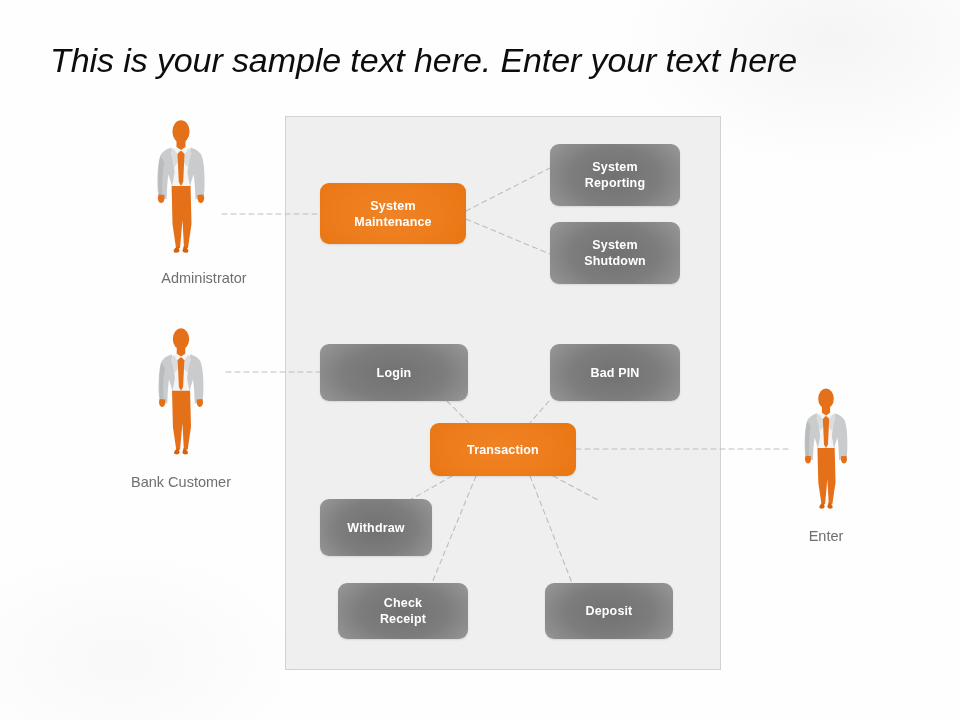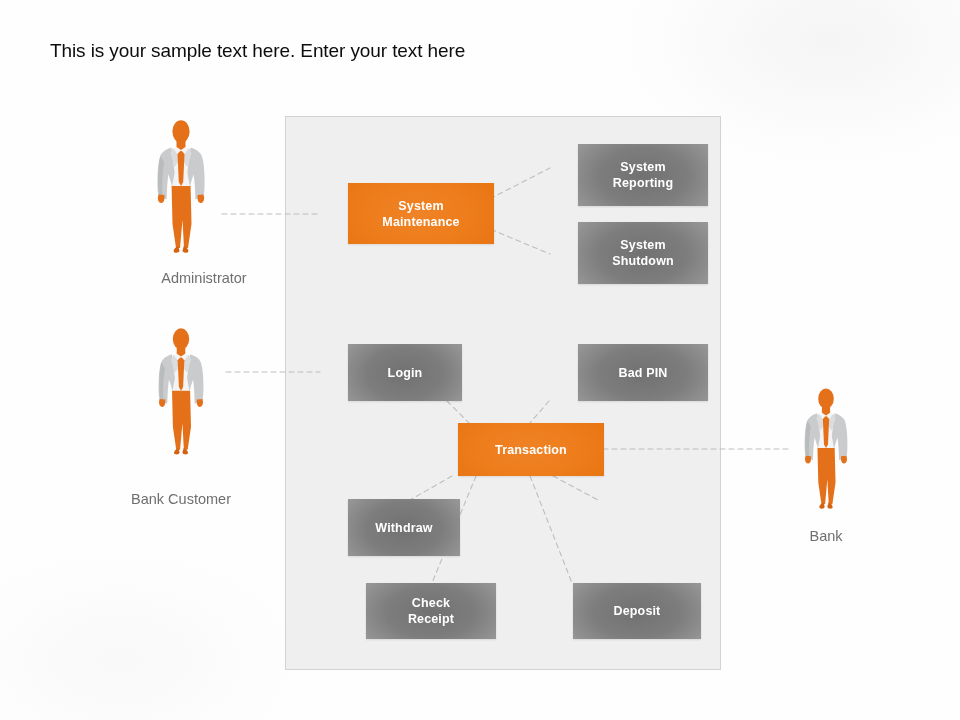--- a/index.html
+++ b/index.html
@@ -24,28 +24,29 @@
       radial-gradient(ellipse 300px 180px at 830px 40px, rgba(243,243,243,0.85) 0%, rgba(255,255,255,0) 70%),
       radial-gradient(ellipse 260px 160px at 120px 660px, rgba(246,246,246,0.7) 0%, rgba(255,255,255,0) 70%),
       #fefefe;
     overflow: hidden;
   }
 
   
   #slide-title {
     position: absolute;
     left: 50px;
-    top: 31px;
+    top: 40px;
     width: 860px;
-    font-size: 19px;
+    font-size: 34px;
     font-weight: 400;
     color: #0d0d0d;
     letter-spacing: -0.1px;
     white-space: nowrap;
     line-height: 40px;
+    font-style: italic;
   }
 
   
   #system-boundary {
     position: absolute;
     left: 285px;
     top: 116px;
     width: 436px;
     height: 554px;
     background: #efefef;
@@ -57,33 +58,32 @@
   #connectors {
     position: absolute;
     left: 0; top: 0;
     width: 960px; height: 720px;
     pointer-events: none;
   }
 
   
   .usecase {
     position: absolute;
-    border-radius: 0;
+    border-radius: 9px;
     display: flex;
     align-items: center;
     justify-content: center;
     text-align: center;
     color: #ffffff;
     font-weight: bold;
     font-size: 12.5px;
     line-height: 16px;
     letter-spacing: 0.15px;
     box-sizing: border-box;
     box-shadow: 0 1px 2px rgba(0,0,0,0.10);
-    margin-left: 28px;
   }
   .usecase .uc-label { padding: 0 6px; }
 
   .uc-gray {
     background:
       radial-gradient(ellipse 85% 115% at 50% 52%, #717171 0%, #7d7d7d 40%, #9b9b9b 78%, #a8a8a8 100%);
   }
   .uc-orange {
     background:
       radial-gradient(ellipse 85% 120% at 48% 50%, #ef8326 0%, #ee7d1c 38%, #e87512 75%, #e06f0c 100%);
@@ -159,21 +159,21 @@
     </span>
   </div>
 
   <div class="usecase uc-gray" style="left:550px; top:222px; width:130px; height:62px;">
     <span class="uc-label">
       <span class="br">System</span>
       <span class="br">Shutdown</span>
     </span>
   </div>
 
-  <div class="usecase uc-gray" style="left:320px; top:344px; width:114px; height:57px;">
+  <div class="usecase uc-gray" style="left:320px; top:344px; width:148px; height:57px;">
     <span class="uc-label">
       <span class="br">Login</span>
     </span>
   </div>
 
   <div class="usecase uc-gray" style="left:550px; top:344px; width:130px; height:57px;justify-content:center;">
     <span class="uc-label">
       <span class="br">Bad PIN</span>
     </span>
   </div>
@@ -252,21 +252,21 @@
         <path d="M35 28 L43 39 L36.5 47 L32.5 33 Z" fill="#dadcdd"></path>
         <path d="M51 28 L43 39 L49.5 47 L53.5 33 Z" fill="#dadcdd"></path>
         <path d="M43 30 L46.5 34 L45.2 62 L43 66 L40.8 62 L39.5 34 Z" fill="#e4701a"></path>
         <path d="M39.5 27 L43 31.5 L46.5 27 L45 25.5 L41 25.5 Z" fill="#ffffff"></path>
         <path d="M20.6 74.5 q-1.4 3.4 -0.3 6.2 q1.1 2.6 3.4 2.2 q2.2 -0.4 2.6 -3.2 l0.2 -4.6 Z" fill="#e4701a"></path>
         <path d="M65.4 74.5 q1.4 3.4 0.3 6.2 q-1.1 2.6 -3.4 2.2 q-2.2 -0.4 -2.6 -3.2 l-0.2 -4.6 Z" fill="#e4701a"></path>
         <path d="M38.5 19 L47.5 19 L47.5 27 L43 30 L38.5 27 Z" fill="#e4701a"></path>
         <ellipse cx="43" cy="11.5" rx="8.6" ry="11.2" fill="#e4701a"></ellipse>
       </g>
     </svg>
-    <div class="actor-label" style="top:146px;margin-top:17px;">Bank Customer</div>
+    <div class="actor-label" style="top:146px;">Bank Customer</div>
   </div>
 
   <div class="actor" style="left:787px; top:388px; width:78px; height:170px;">
     <svg class="actor-figure" viewBox="0 0 86 145" width="78" height="132">
       <g>
         <path d="M33.5 63 L52.5 63 L53.5 104 L50 128 L46 128 L44.5 100 L42 128 L38 128 L34.5 104 Z" fill="#e4701a"></path>
         <path d="M45.8 126 q4.6 2.4 4.6 5.2 q0 1.6 -2.6 1.6 q-2.8 0 -3.4 -1.8 Z" fill="#d4620f"></path>
         <path d="M40.2 126 q-4.6 2.4 -4.6 5.2 q0 1.6 2.6 1.6 q2.8 0 3.4 -1.8 Z" fill="#d4620f"></path>
         <path d="M35 28 L51 28 L53 66 L33 66 Z" fill="#f4f4f4"></path>
         <path d="M33.5 27.5 q-9 2.5 -11.5 9 q-2.5 7.5 -2.6 26 q0 9.5 1.4 15.5 l7.8 1.2 q0.4 -16 1.8 -25 l3.8 12 l2.4 -13.6 Z" fill="#c9cbcc"></path>
@@ -275,16 +275,16 @@
         <path d="M35 28 L43 39 L36.5 47 L32.5 33 Z" fill="#dadcdd"></path>
         <path d="M51 28 L43 39 L49.5 47 L53.5 33 Z" fill="#dadcdd"></path>
         <path d="M43 30 L46.5 34 L45.2 62 L43 66 L40.8 62 L39.5 34 Z" fill="#e4701a"></path>
         <path d="M39.5 27 L43 31.5 L46.5 27 L45 25.5 L41 25.5 Z" fill="#ffffff"></path>
         <path d="M20.6 74.5 q-1.4 3.4 -0.3 6.2 q1.1 2.6 3.4 2.2 q2.2 -0.4 2.6 -3.2 l0.2 -4.6 Z" fill="#e4701a"></path>
         <path d="M65.4 74.5 q1.4 3.4 0.3 6.2 q-1.1 2.6 -3.4 2.2 q-2.2 -0.4 -2.6 -3.2 l-0.2 -4.6 Z" fill="#e4701a"></path>
         <path d="M38.5 19 L47.5 19 L47.5 27 L43 30 L38.5 27 Z" fill="#e4701a"></path>
         <ellipse cx="43" cy="11.5" rx="8.6" ry="11.2" fill="#e4701a"></ellipse>
       </g>
     </svg>
-    <div class="actor-label" style="top:140px;">Bank</div>
+    <div class="actor-label" style="top:140px;">Enter</div>
   </div>
 
 </div>
 
 </body></html>

